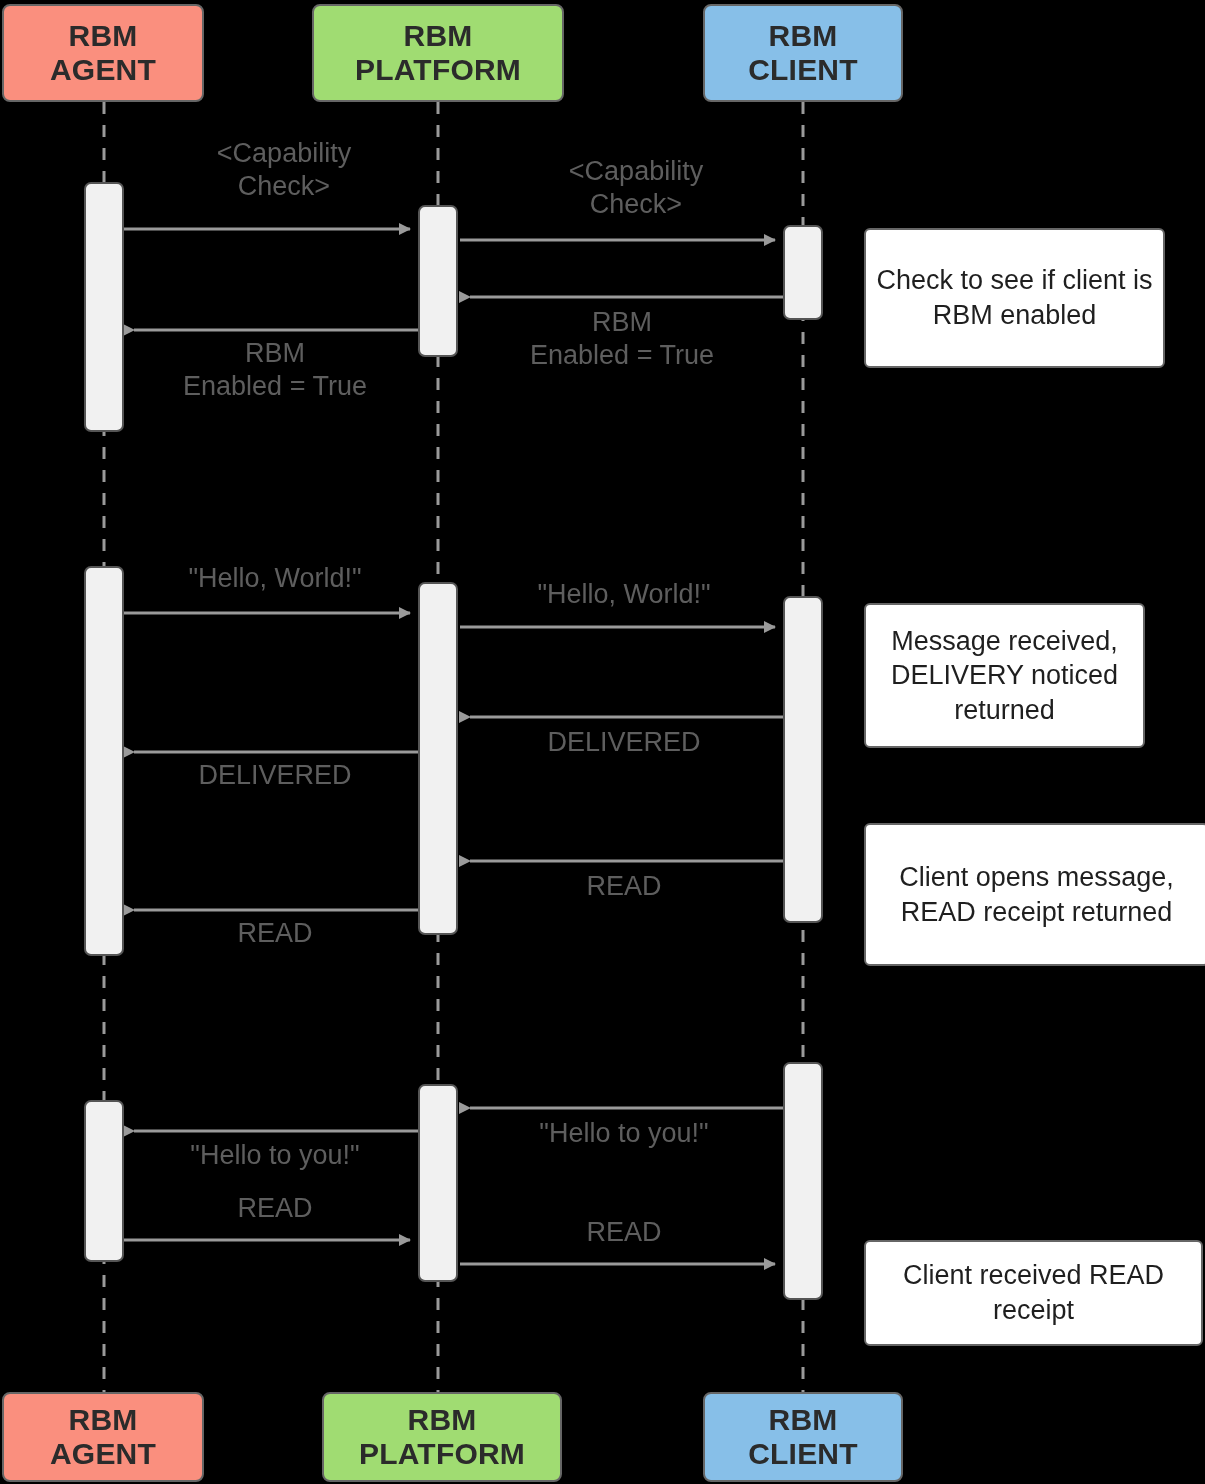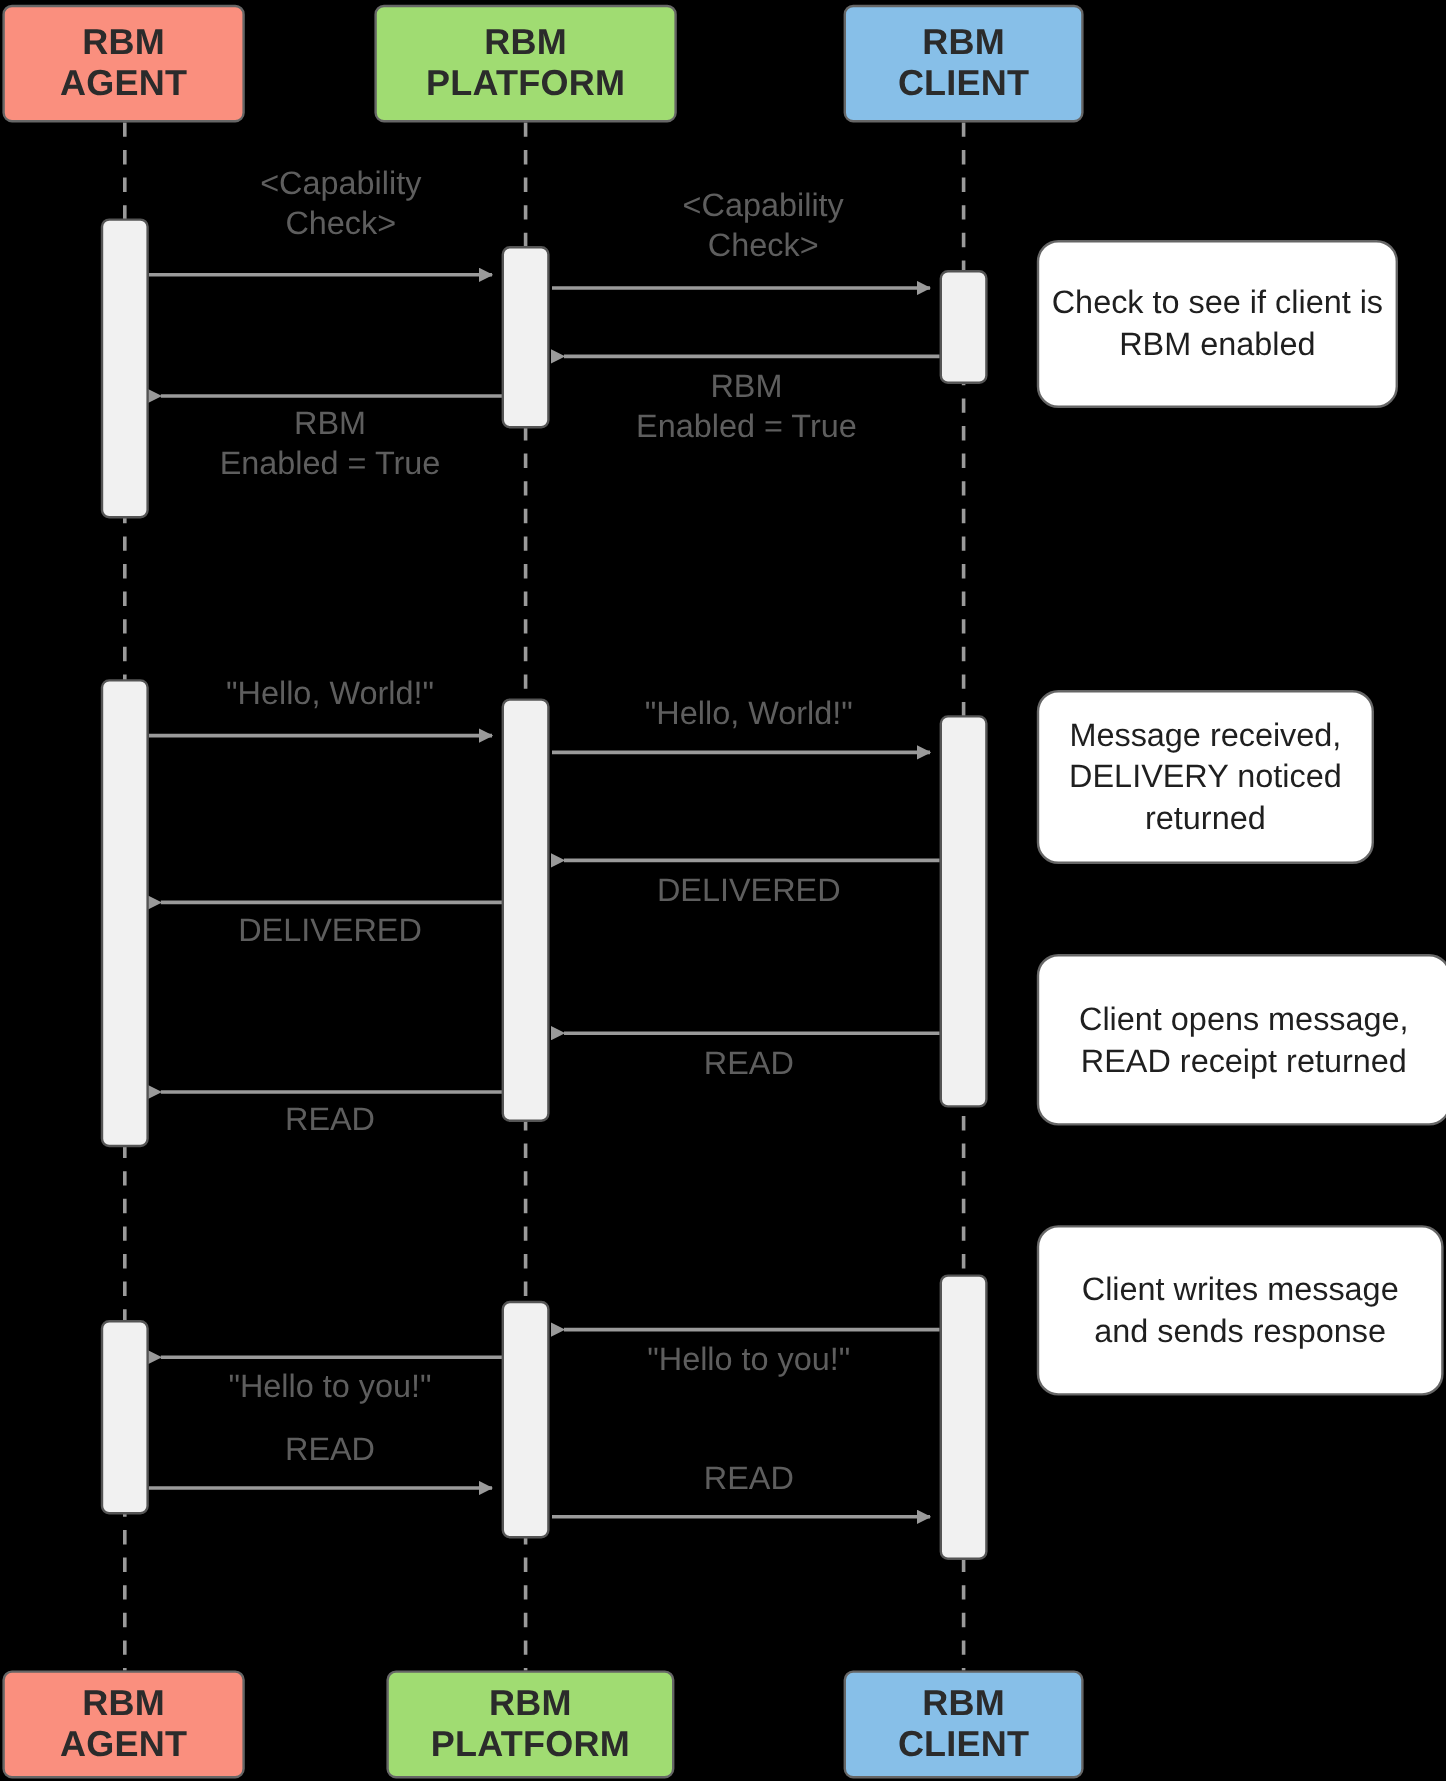--- a/index.html
+++ b/index.html
@@ -42,29 +42,30 @@
     border: 2px solid #555555;
     border-radius: 7px;
   }
 
   
   .note {
     position: absolute;
     box-sizing: border-box;
     background: #ffffff;
     border: 2px solid #666666;
-    border-radius: 18px;
+    border-radius: 6px;
     display: flex;
     align-items: center;
     justify-content: center;
     text-align: center;
     color: #1f1f1f;
     font-size: 27px;
     line-height: 1.28;
     padding: 4px 10px;
+    margin-top: 28px;
   }
 
   
   .msg-label {
     position: absolute;
     color: #5e5e5e;
     font-size: 27px;
     line-height: 1.22;
     text-align: center;
     white-space: pre-line;
@@ -157,21 +158,21 @@
   <div class="msg-label" style="left:135px; top:917px; width:280px;">READ</div>
 
   <div class="msg-label" style="left:484px; top:1117px; width:280px;">"Hello to you!"</div>
   <div class="msg-label" style="left:135px; top:1139px; width:280px;">"Hello to you!"</div>
   <div class="msg-label" style="left:135px; top:1192px; width:280px;">READ</div>
   <div class="msg-label" style="left:484px; top:1216px; width:280px;">READ</div>
 
   <div class="note" style="left:864px;  top:200px;  width:301px; height:140px;">Check to see if client is RBM enabled</div>
   <div class="note" style="left:864px;  top:575px;  width:281px; height:145px;">Message received, DELIVERY noticed returned</div>
   <div class="note" style="left:864px;  top:795px;  width:345px; height:143px;">Client opens message, READ receipt returned</div>
-  <div class="note" style="left:864px;  top:1021px; width:339px; height:142px;">Client writes message and sends response</div>
+  <div class="note" style="left:864px;  top:1212px; width:339px; height:106px;">Client received READ receipt</div>
 
   <div class="participant" style="left:2px; top:4px; width:202px; height:98px; background:#fa8f7e;">
     <span class="ln">RBM</span>
     <span class="ln">AGENT</span>
   </div>
 
   <div class="participant" style="left:312px; top:4px; width:252px; height:98px; background:#a0dc72;">
     <span class="ln">RBM</span>
     <span class="ln">PLATFORM</span>
   </div>

